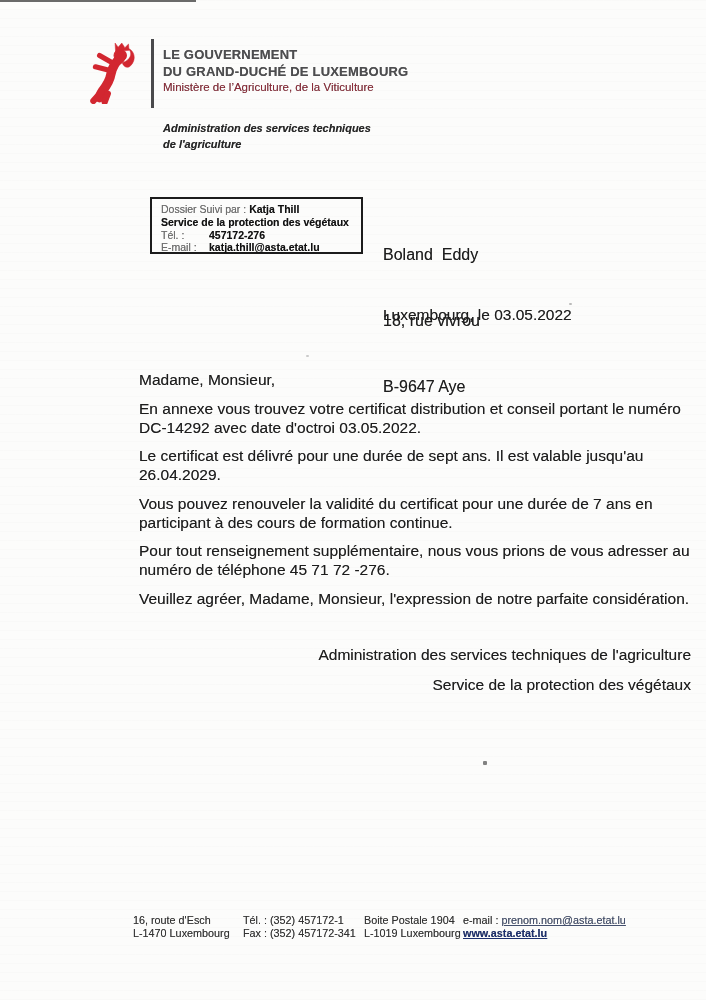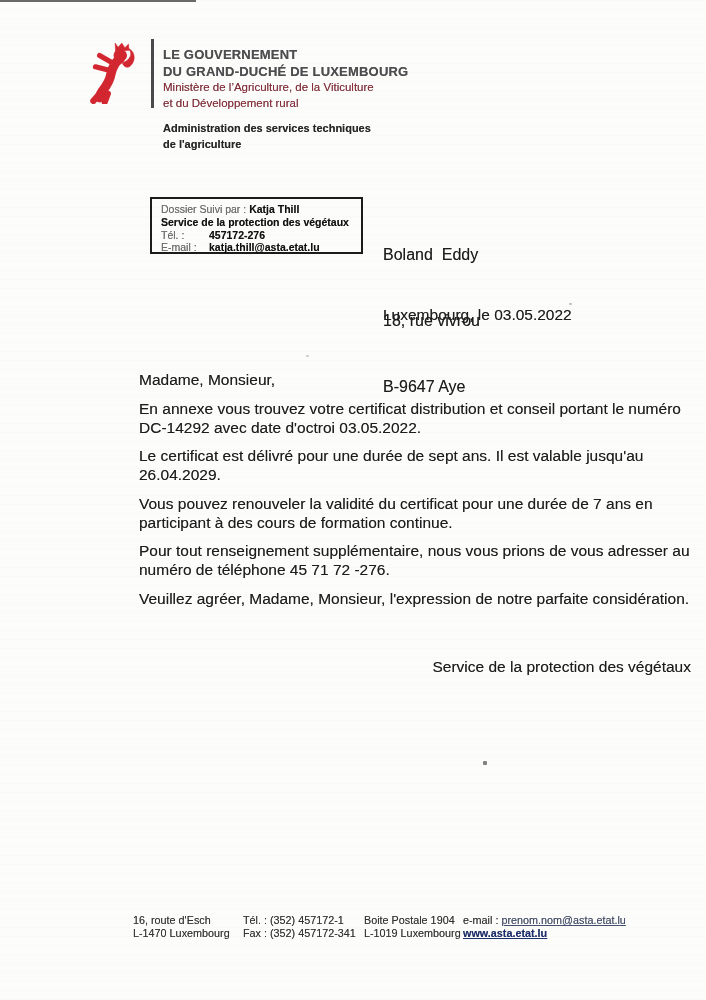--- a/index.html
+++ b/index.html
@@ -25,21 +25,21 @@
   .speck.s2{left:569px;top:303px;width:3px;height:2px;opacity:.4;}
   .speck.s3{left:306px;top:355px;width:3px;height:2px;opacity:.3;}
 
   
   .lion-wrap{position:absolute;left:90px;top:42px;width:46px;height:62px;}
   .logo-divider{position:absolute;left:151px;top:39px;width:2.5px;height:69px;background:#4a4a4c;}
   .gov-block{position:absolute;left:163px;top:46px;line-height:17px;}
   .gov-line{font-weight:bold;font-size:13px;color:#4d4d4f;letter-spacing:.2px;}
   .ministry-line{font-weight:normal;font-size:11.5px;color:#8c2b38;line-height:15.5px;}
   .admin-block{position:absolute;left:163px;top:120px;line-height:16px;}
-  .admin-line{font-weight:bold;font-size:11px;color:#262626;}
+  .admin-line{font-weight:bold;font-size:11px;color:#262626;font-style:italic;}
 
   
   .contact-box{
     position:absolute;left:138px;top:197px;width:213px;height:57px;
     border:2px solid #1c1c1c;padding:4px 6px 4px 9px;
     font-size:10.5px;line-height:12.8px;margin-left:12px;
   }
   .cb-label{color:#6f6f6f;}
   .cb-value{font-weight:bold;color:#111;}
   .cb-row{white-space:nowrap;}
@@ -94,21 +94,20 @@
         <path d="M31,20 C39,18 42,10 36,6 C43,8 45,17 39,23 C36,26 32,24 31,20 Z" stroke-width="0.5"></path>
       </g>
     </svg>
   </div>
   <div class="logo-divider"></div>
 
   <div class="gov-block">
     <div class="gov-line">LE GOUVERNEMENT</div>
     <div class="gov-line">DU GRAND-DUCHÉ DE LUXEMBOURG</div>
     <div class="ministry-line">Ministère de l’Agriculture, de la Viticulture</div>
-    <div class="ministry-line">et du Développement rural</div>
   </div>
   <div class="admin-block">
     <div class="admin-line">Administration des services techniques</div>
     <div class="admin-line">de l'agriculture</div>
   </div>
 
   <div class="contact-box">
     <div class="cb-row"><span class="cb-label">Dossier Suivi par : </span><span class="cb-value">Katja Thill</span></div>
     <div class="cb-row cb-value">Service de la protection des végétaux</div>
     <div class="cb-row"><span class="cb-label cb-tab">Tél. :</span><span class="cb-value">457172-276</span></div>
@@ -130,20 +129,21 @@
     <p>Le certificat est délivré pour une durée de sept ans. Il est valable jusqu'au
 26.04.2029.</p>
     <p>Vous pouvez renouveler la validité du certificat pour une durée de 7 ans en
 participant à des cours de formation continue.</p>
     <p>Pour tout renseignement supplémentaire, nous vous prions de vous adresser au
 numéro de téléphone 45 71 72 -276.</p>
     <p>Veuillez agréer, Madame, Monsieur, l'expression de notre parfaite considération.</p>
   </div>
 
   <div class="closing">
+    <div class="cl1">Administration des services techniques de l'agriculture</div>
     <div class="cl2">Service de la protection des végétaux</div>
   </div>
 
   <div class="footer">
     <div class="f-col c1">
       <div>16, route d'Esch</div>
       <div>L-1470 Luxembourg</div>
     </div>
     <div class="f-col c2">
       <div>Tél. : (352) 457172-1</div>

